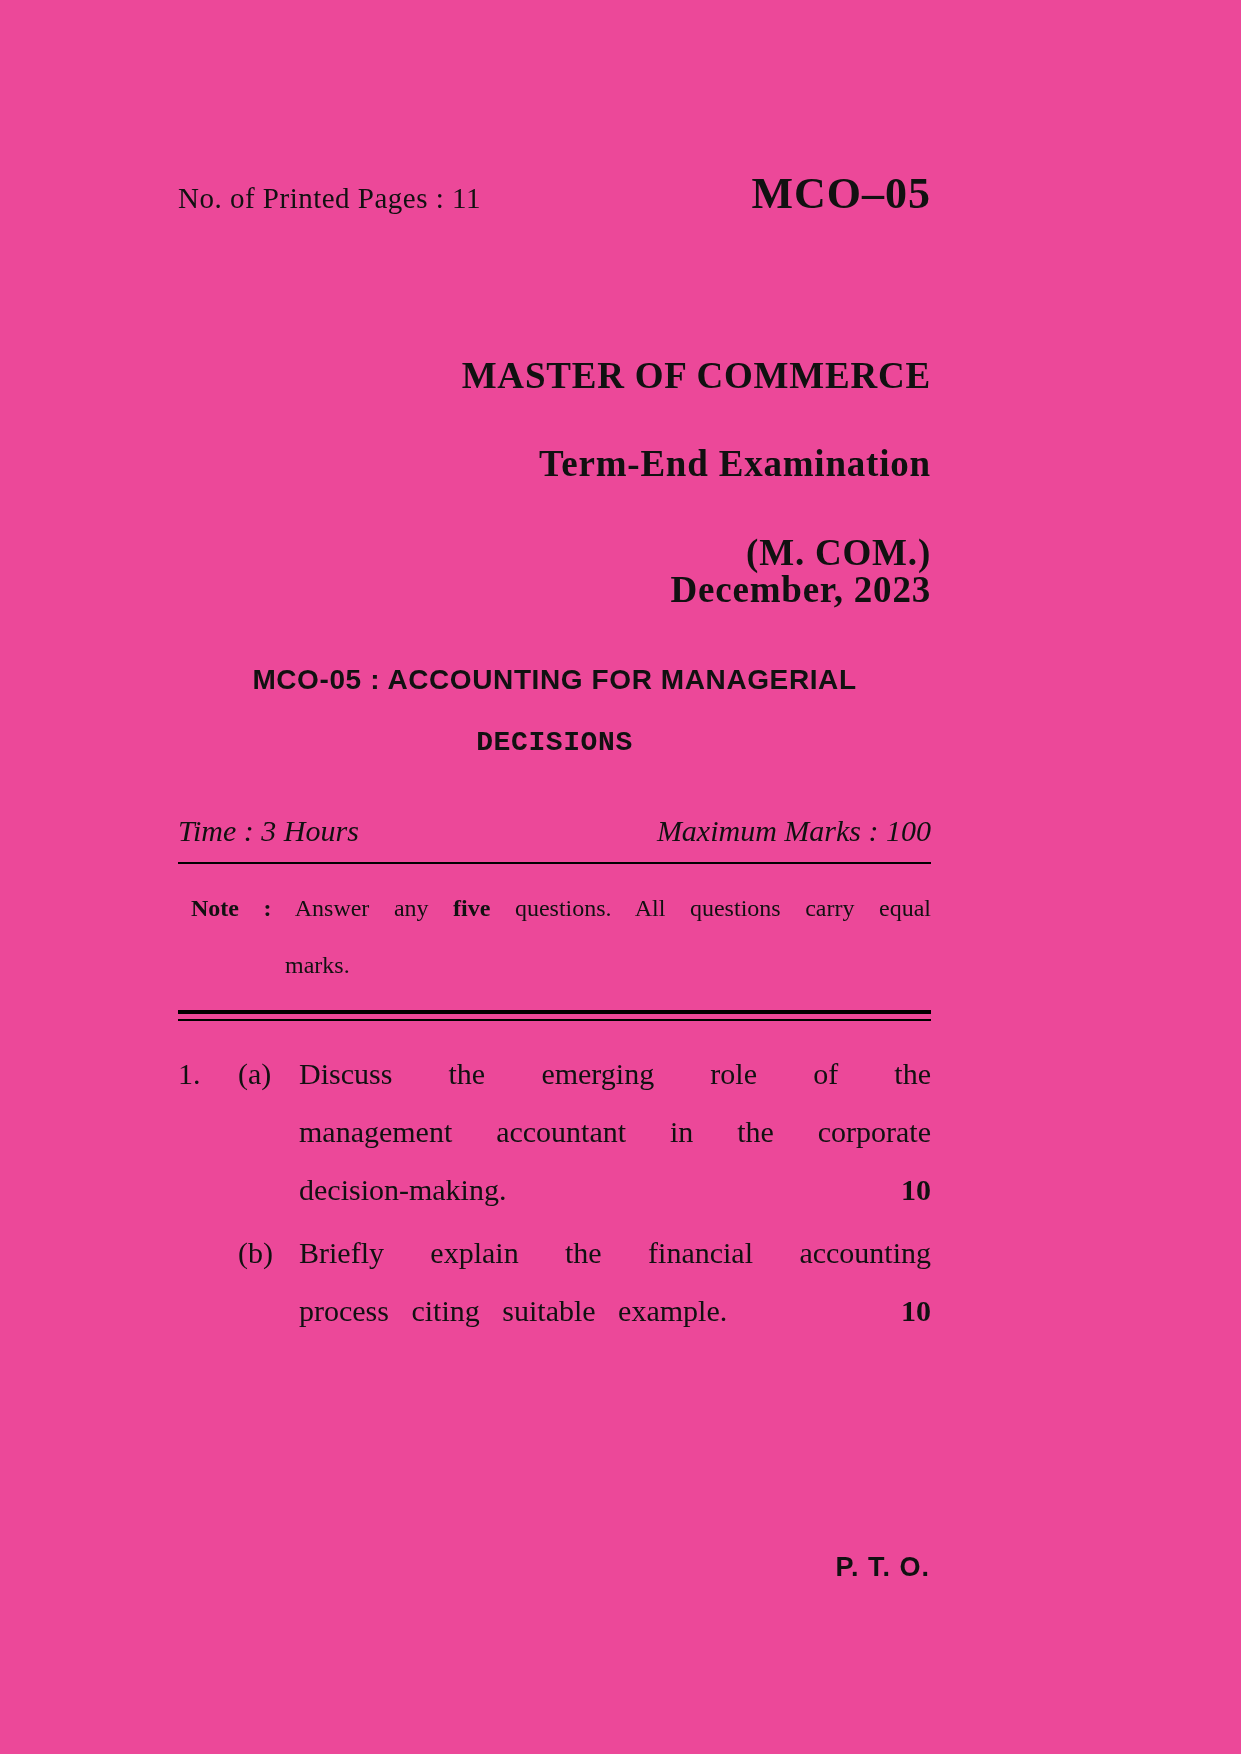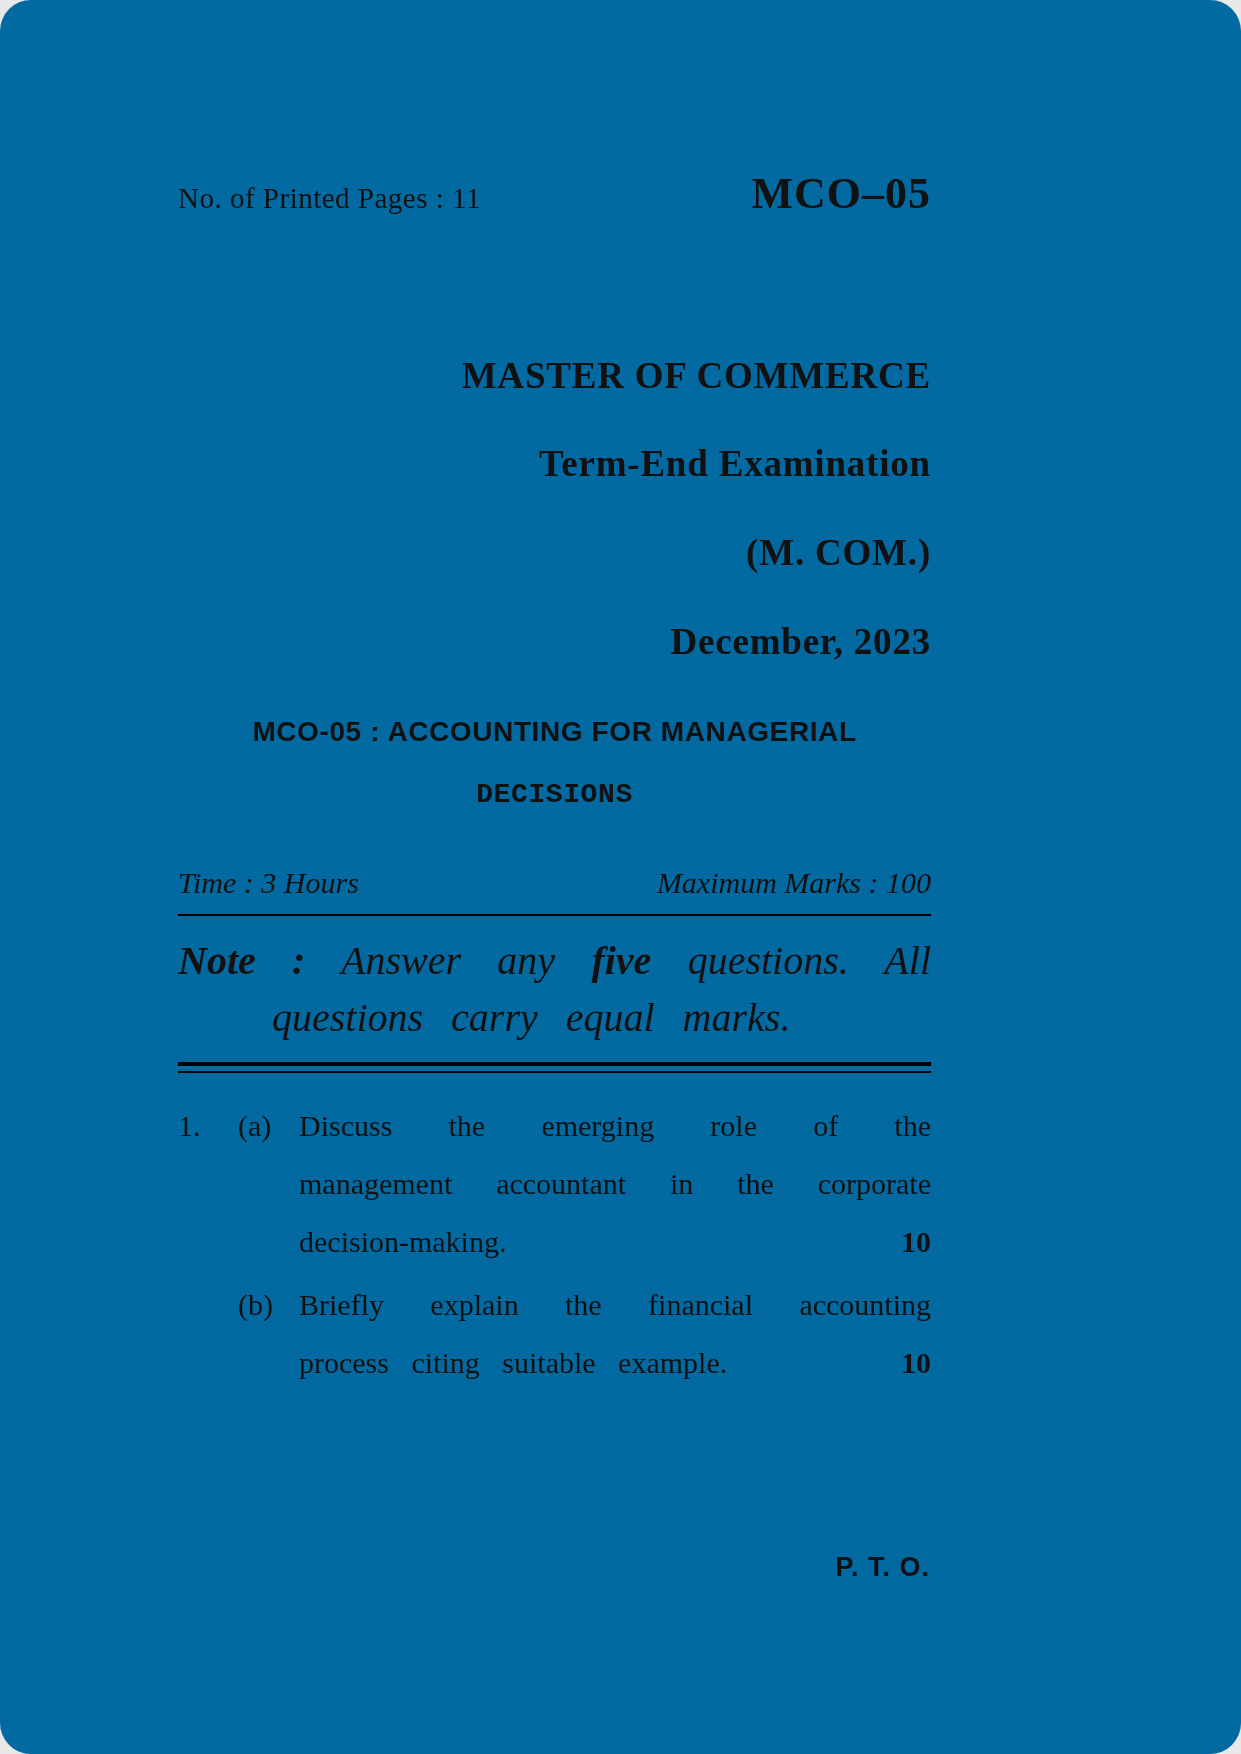--- a/index.html
+++ b/index.html
@@ -5,25 +5,24 @@
   html, body {
     margin: 0;
     padding: 0;
     background: #e8e8e8;
   }
   .page {
     position: relative;
     width: 1241px;
     height: 1754px;
     margin: 0 auto;
-    background: #0369a1;
+    background: #ec4899;
     color: #111111;
     font-family: "Liberation Serif", "DejaVu Serif", serif;
     overflow: hidden;
-    border-radius: 31px;
   }
   .content {
     position: absolute;
     left: 178px;
     top: 0;
     width: 753px;
   }
 
   
   .header-row {
@@ -50,21 +49,21 @@
   .title-line {
     font-weight: bold;
     font-size: 37px;
     line-height: 1;
     letter-spacing: 0.8px;
     text-align: right;
   }
   .t-program   { margin-top: 138px; }
   .t-abbr      { margin-top: 52px; }
   .t-exam      { margin-top: 51px; }
-  .t-session   { margin-top: 52px; }
+  .t-session   { }
   .course-line {
     font-family: "Liberation Sans", "DejaVu Sans", sans-serif;
     font-weight: bold;
     font-size: 28px;
     line-height: 1;
     letter-spacing: 0.6px;
   }
   .c-line1 { margin-top: 58px; }
   .c-line2 { margin-top: 35px; font-family: Liberation Mono, monospace; }
 
@@ -80,27 +79,27 @@
 
   .rule {
     border: none;
     border-top: 2px solid #000;
     margin: 14px 0 0 0;
   }
 
   
   .note {
     margin-top: 16px;
-    font-style: italic;
-    font-size: 40px;
+    font-size: 24px;
     line-height: 57px;
     text-align: justify;
     word-spacing: 0.45em;
     padding-left: 94px;
     text-indent: -94px;
+    margin-left: 13px;
   }
   .note-label {
     font-weight: bold;
   }
   .note-em {
     font-weight: bold;
   }
 
   .double-rule {
     border: none;

